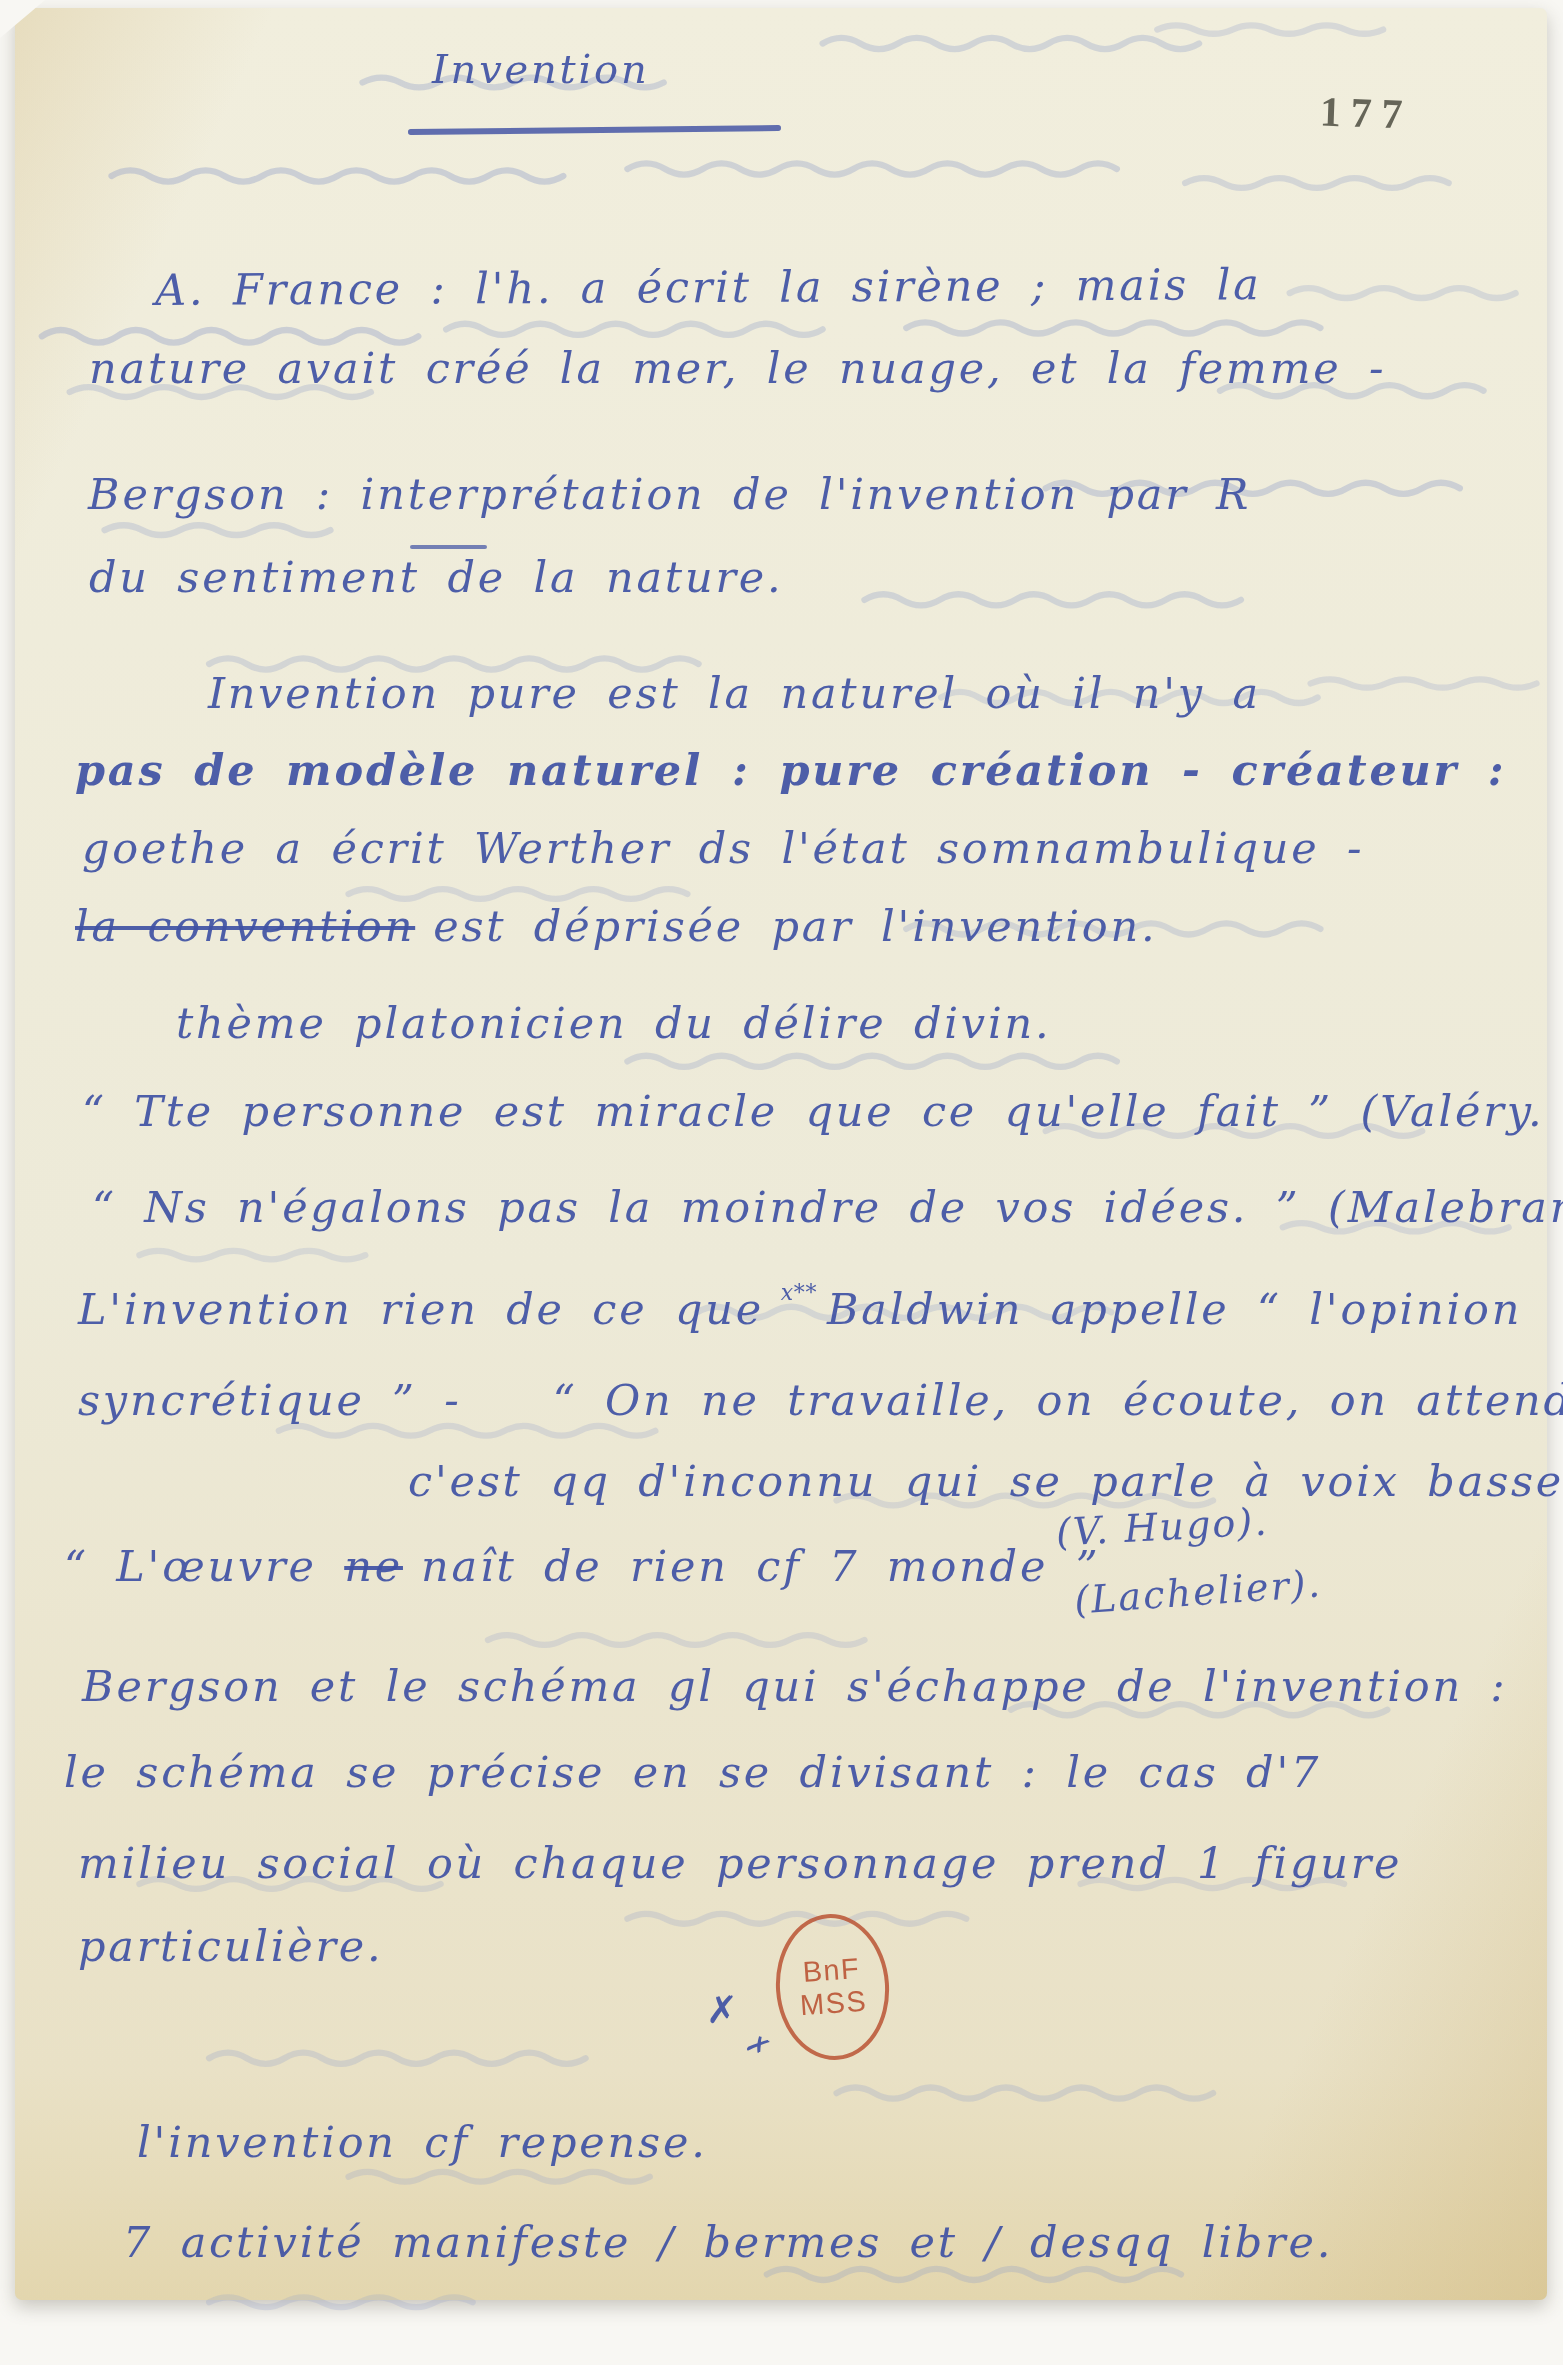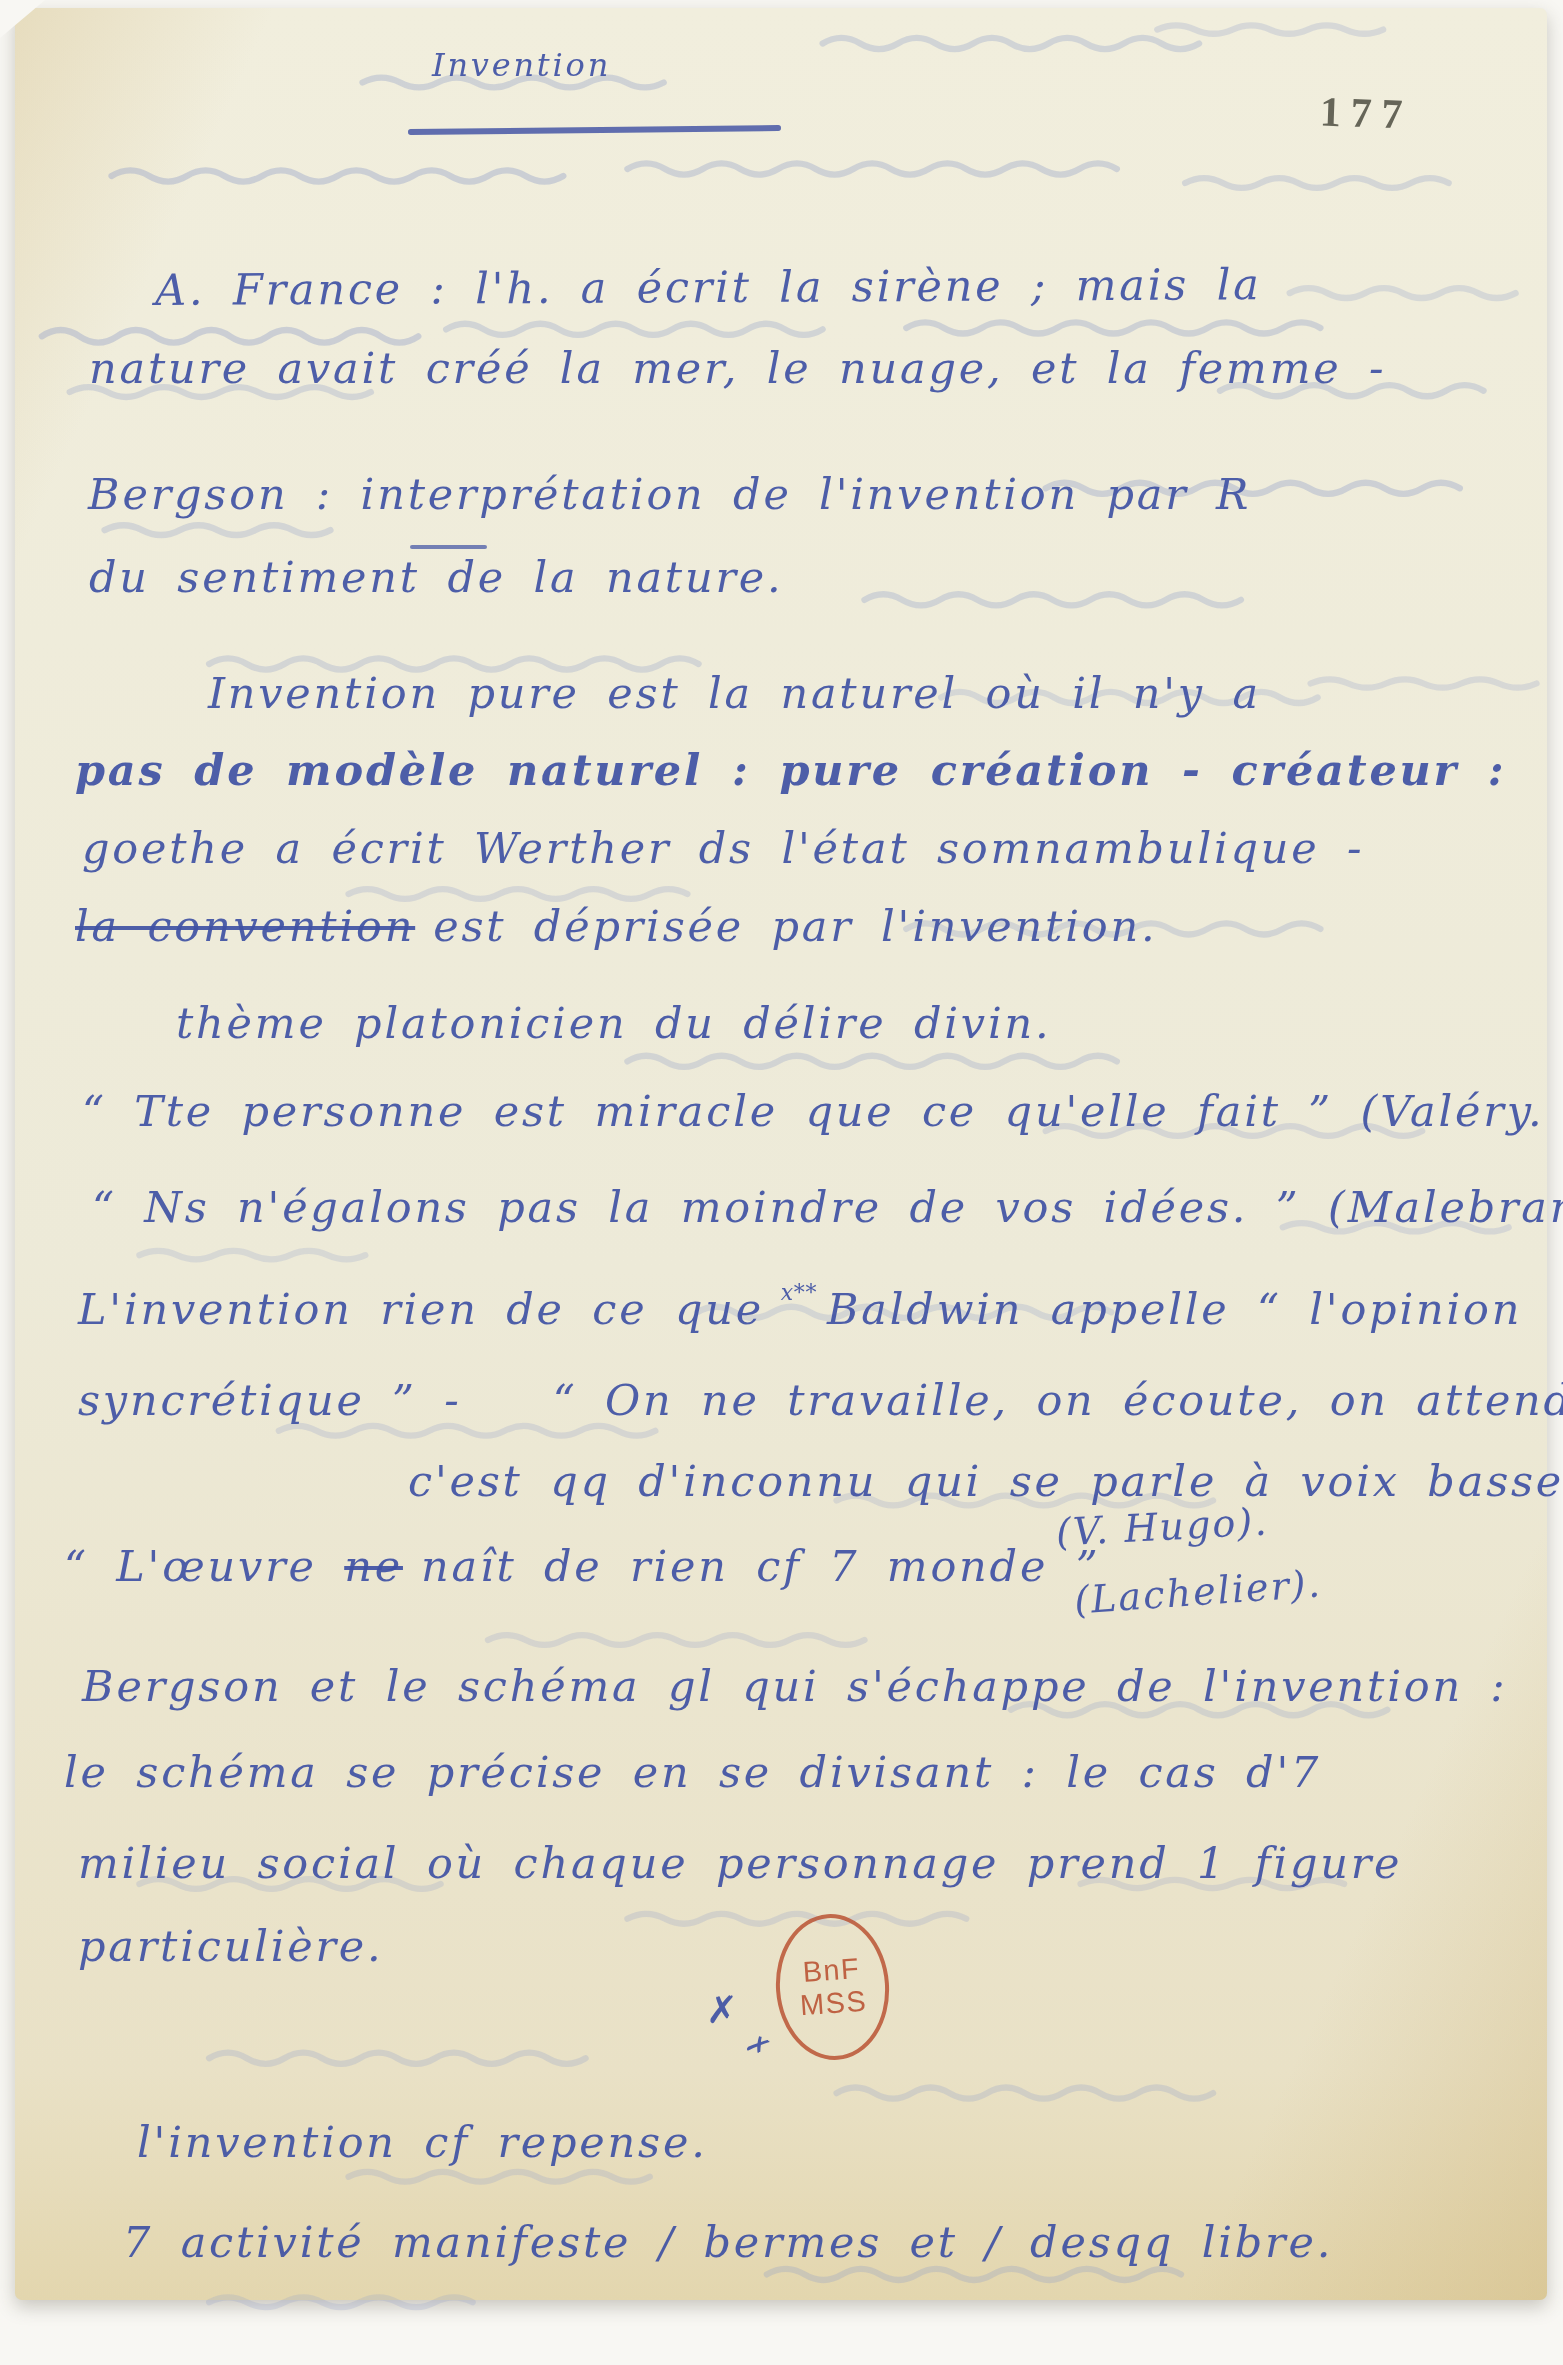--- a/index.html
+++ b/index.html
@@ -107,21 +107,21 @@
     <path d="M1550 2702 q27 -12 54 0 q27 12 54 0 q27 -12 54 0 q27 12 54 0 q27 -12 54 0 q27 12 54 0 q27 -12 54 0" stroke="#93a0c8" stroke-width="9" fill="none" stroke-linecap="round" opacity="0.24"></path>
     <path d="M300 2952 q27 -16 54 0 q27 16 54 0 q27 -16 54 0 q27 16 54 0 q27 -16 54 0 q27 16 54 0 q27 -16 54 0 q27 16 54 0 q27 -16 54 0 q27 16 54 0" stroke="#93a0c8" stroke-width="9" fill="none" stroke-linecap="round" opacity="0.28"></path>
     <path d="M1200 3002 q27 -16 54 0 q27 16 54 0 q27 -16 54 0 q27 16 54 0 q27 -16 54 0 q27 16 54 0 q27 -16 54 0 q27 16 54 0 q27 -16 54 0 q27 16 54 0" stroke="#93a0c8" stroke-width="9" fill="none" stroke-linecap="round" opacity="0.28"></path>
     <path d="M500 3122 q27 -14 54 0 q27 14 54 0 q27 -14 54 0 q27 14 54 0 q27 -14 54 0 q27 14 54 0 q27 -14 54 0 q27 14 54 0" stroke="#93a0c8" stroke-width="9" fill="none" stroke-linecap="round" opacity="0.26"></path>
     <path d="M1100 3262 q27 -16 54 0 q27 16 54 0 q27 -16 54 0 q27 16 54 0 q27 -16 54 0 q27 16 54 0 q27 -16 54 0 q27 16 54 0 q27 -16 54 0 q27 16 54 0 q27 -16 54 0" stroke="#93a0c8" stroke-width="9" fill="none" stroke-linecap="round" opacity="0.3"></path>
     <path d="M300 3302 q27 -14 54 0 q27 14 54 0 q27 -14 54 0 q27 14 54 0 q27 -14 54 0 q27 14 54 0 q27 -14 54 0" stroke="#93a0c8" stroke-width="9" fill="none" stroke-linecap="round" opacity="0.24"></path>
   </svg>
 
 <div class="page-number">177</div>
 
-<div class="line" style="left:432px;top:46px;font-size:32px;">Invention</div>
+<div class="line" style="left:432px;top:46px;font-size:40px;">Invention</div>
 <div class="title-underline" style="left:408px;top:127px;width:373px;"></div>
 
 <div class="line" style="left:155px;top:265px;transform:rotate(-0.3deg);">A. France : l'h. a écrit la sirène ; mais la</div>
 <div class="line" style="left:89px;top:343px;">nature avait créé la mer, le nuage, et la femme -</div>
 
 <div class="line" style="left:88px;top:469px;text-align:center;">Bergson : interprétation de l'invention par R</div>
 <div class="small-underline" style="left:410px;top:545px;width:77px;"></div>
 <div class="line" style="left:89px;top:552px;">du sentiment de la nature.</div>
 
 <div class="line" style="left:208px;top:668px;">Invention pure est la naturel où il n'y a</div>

